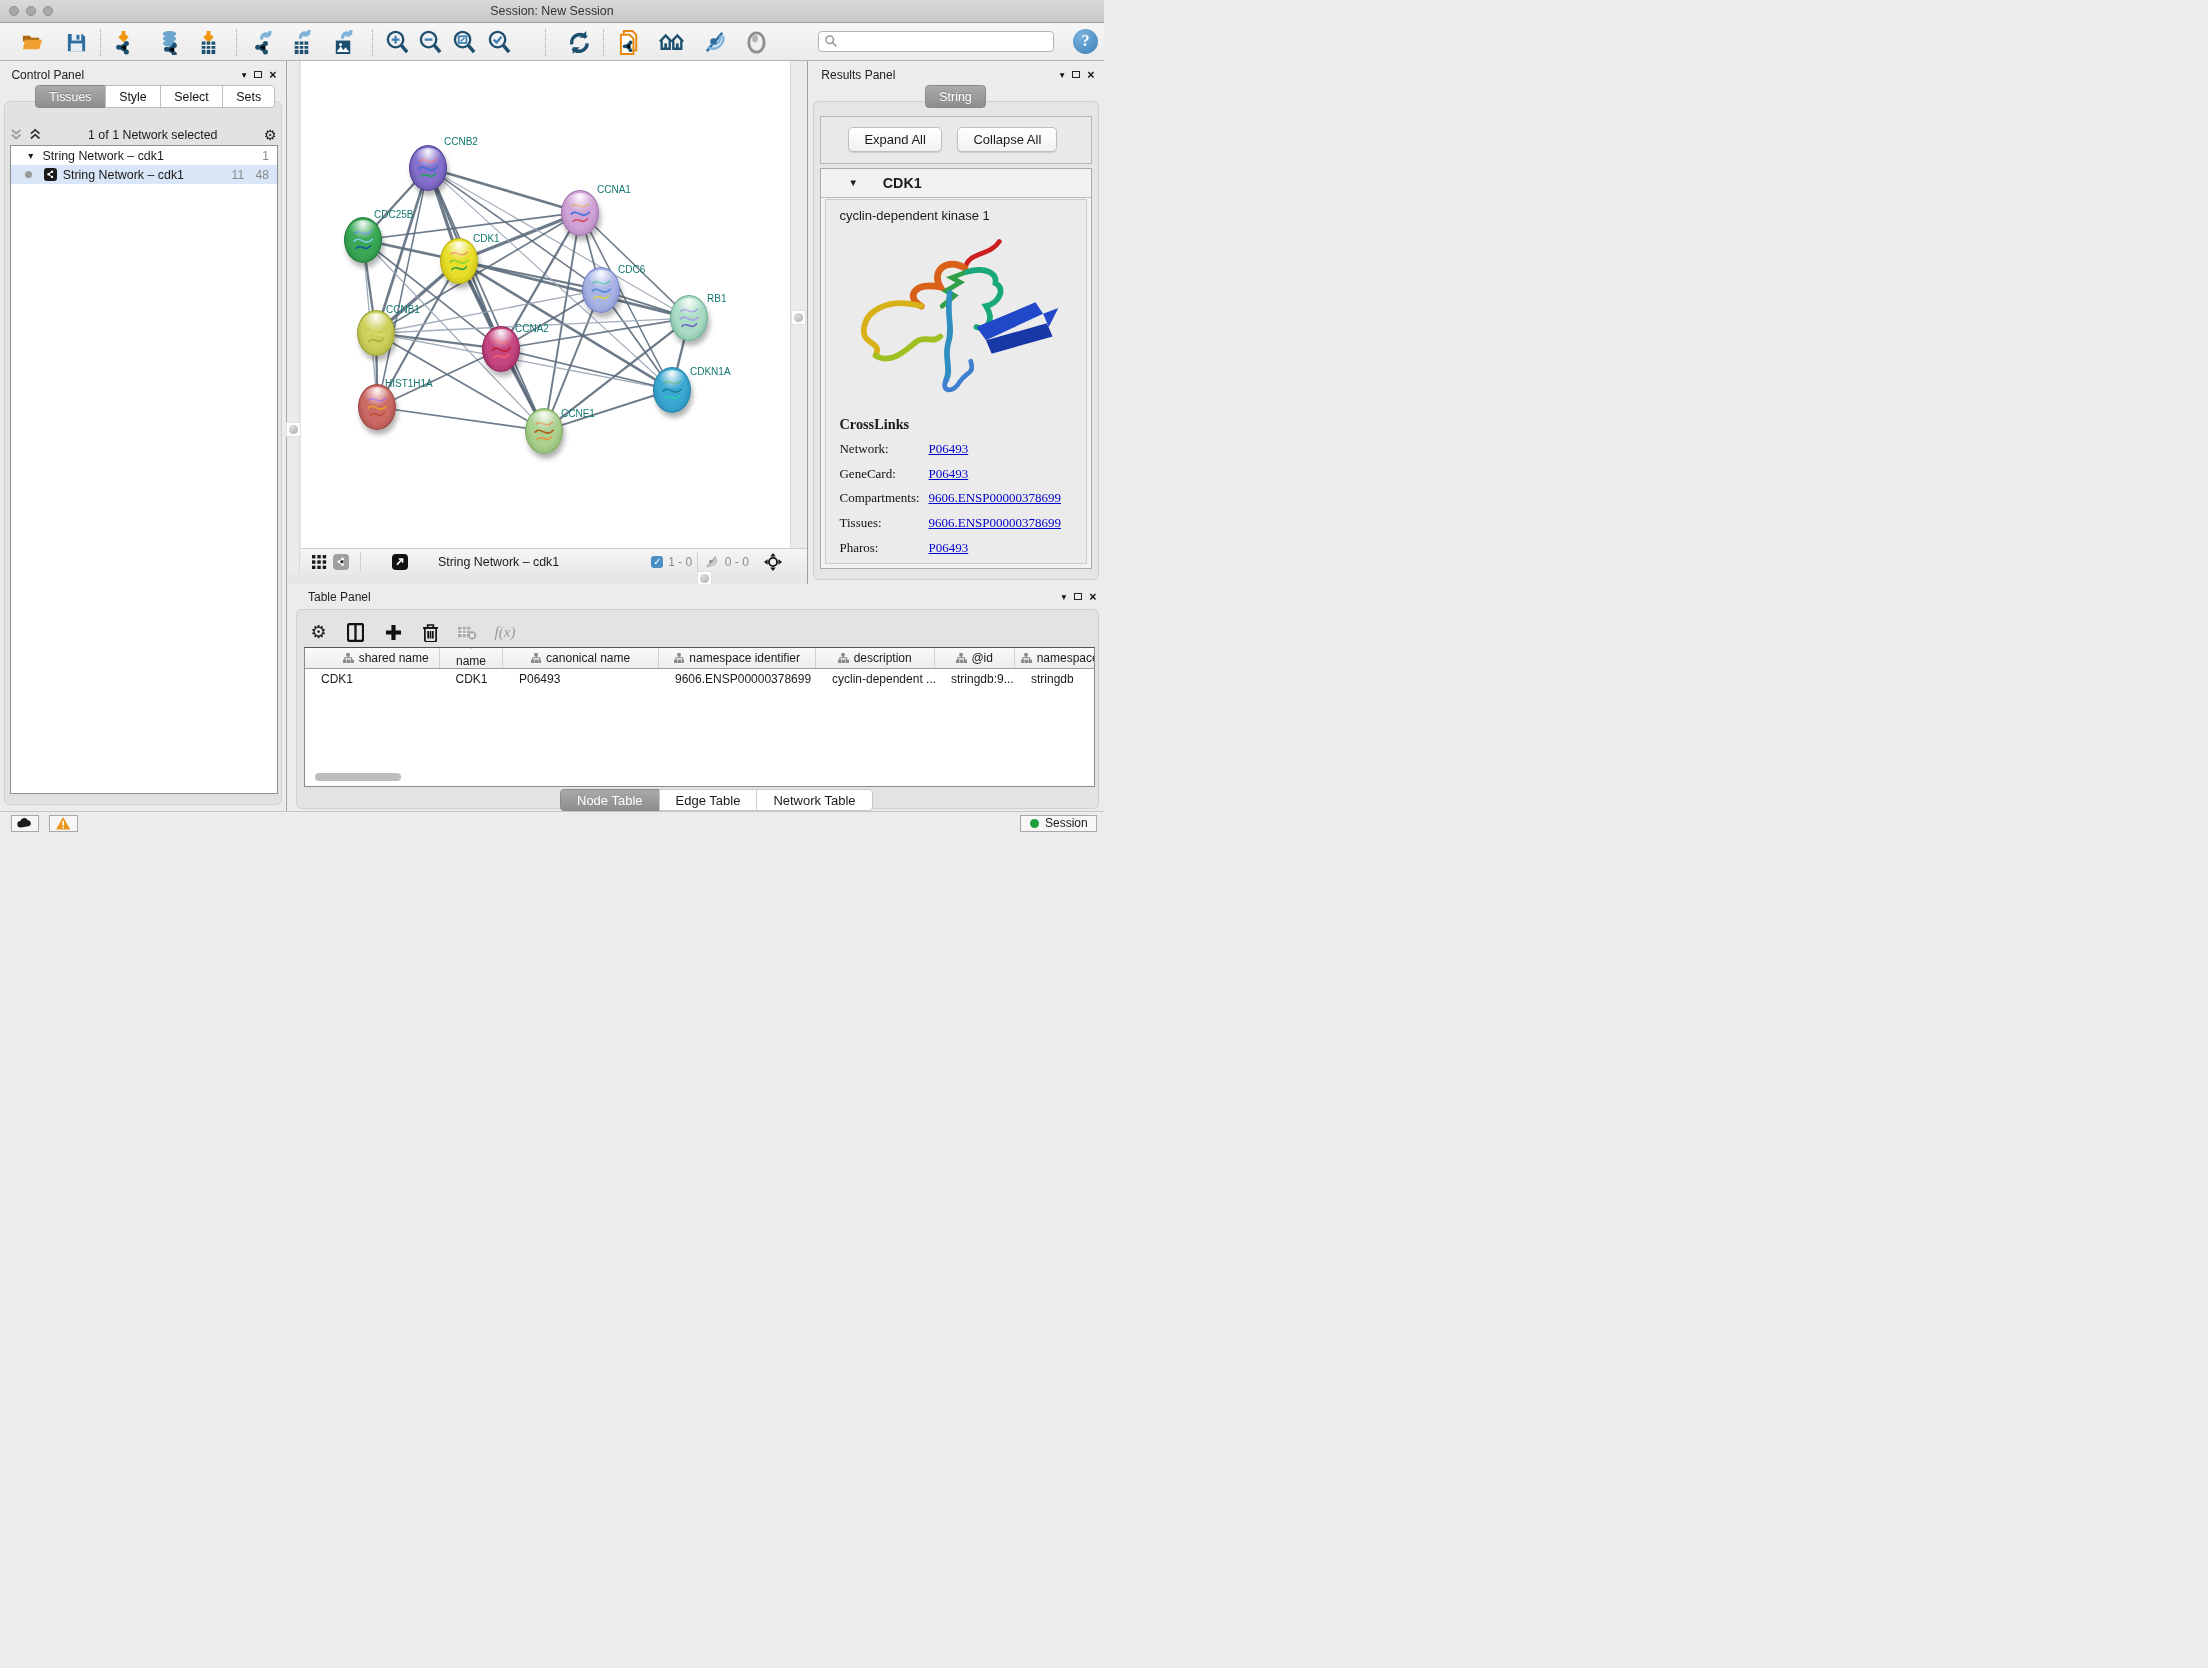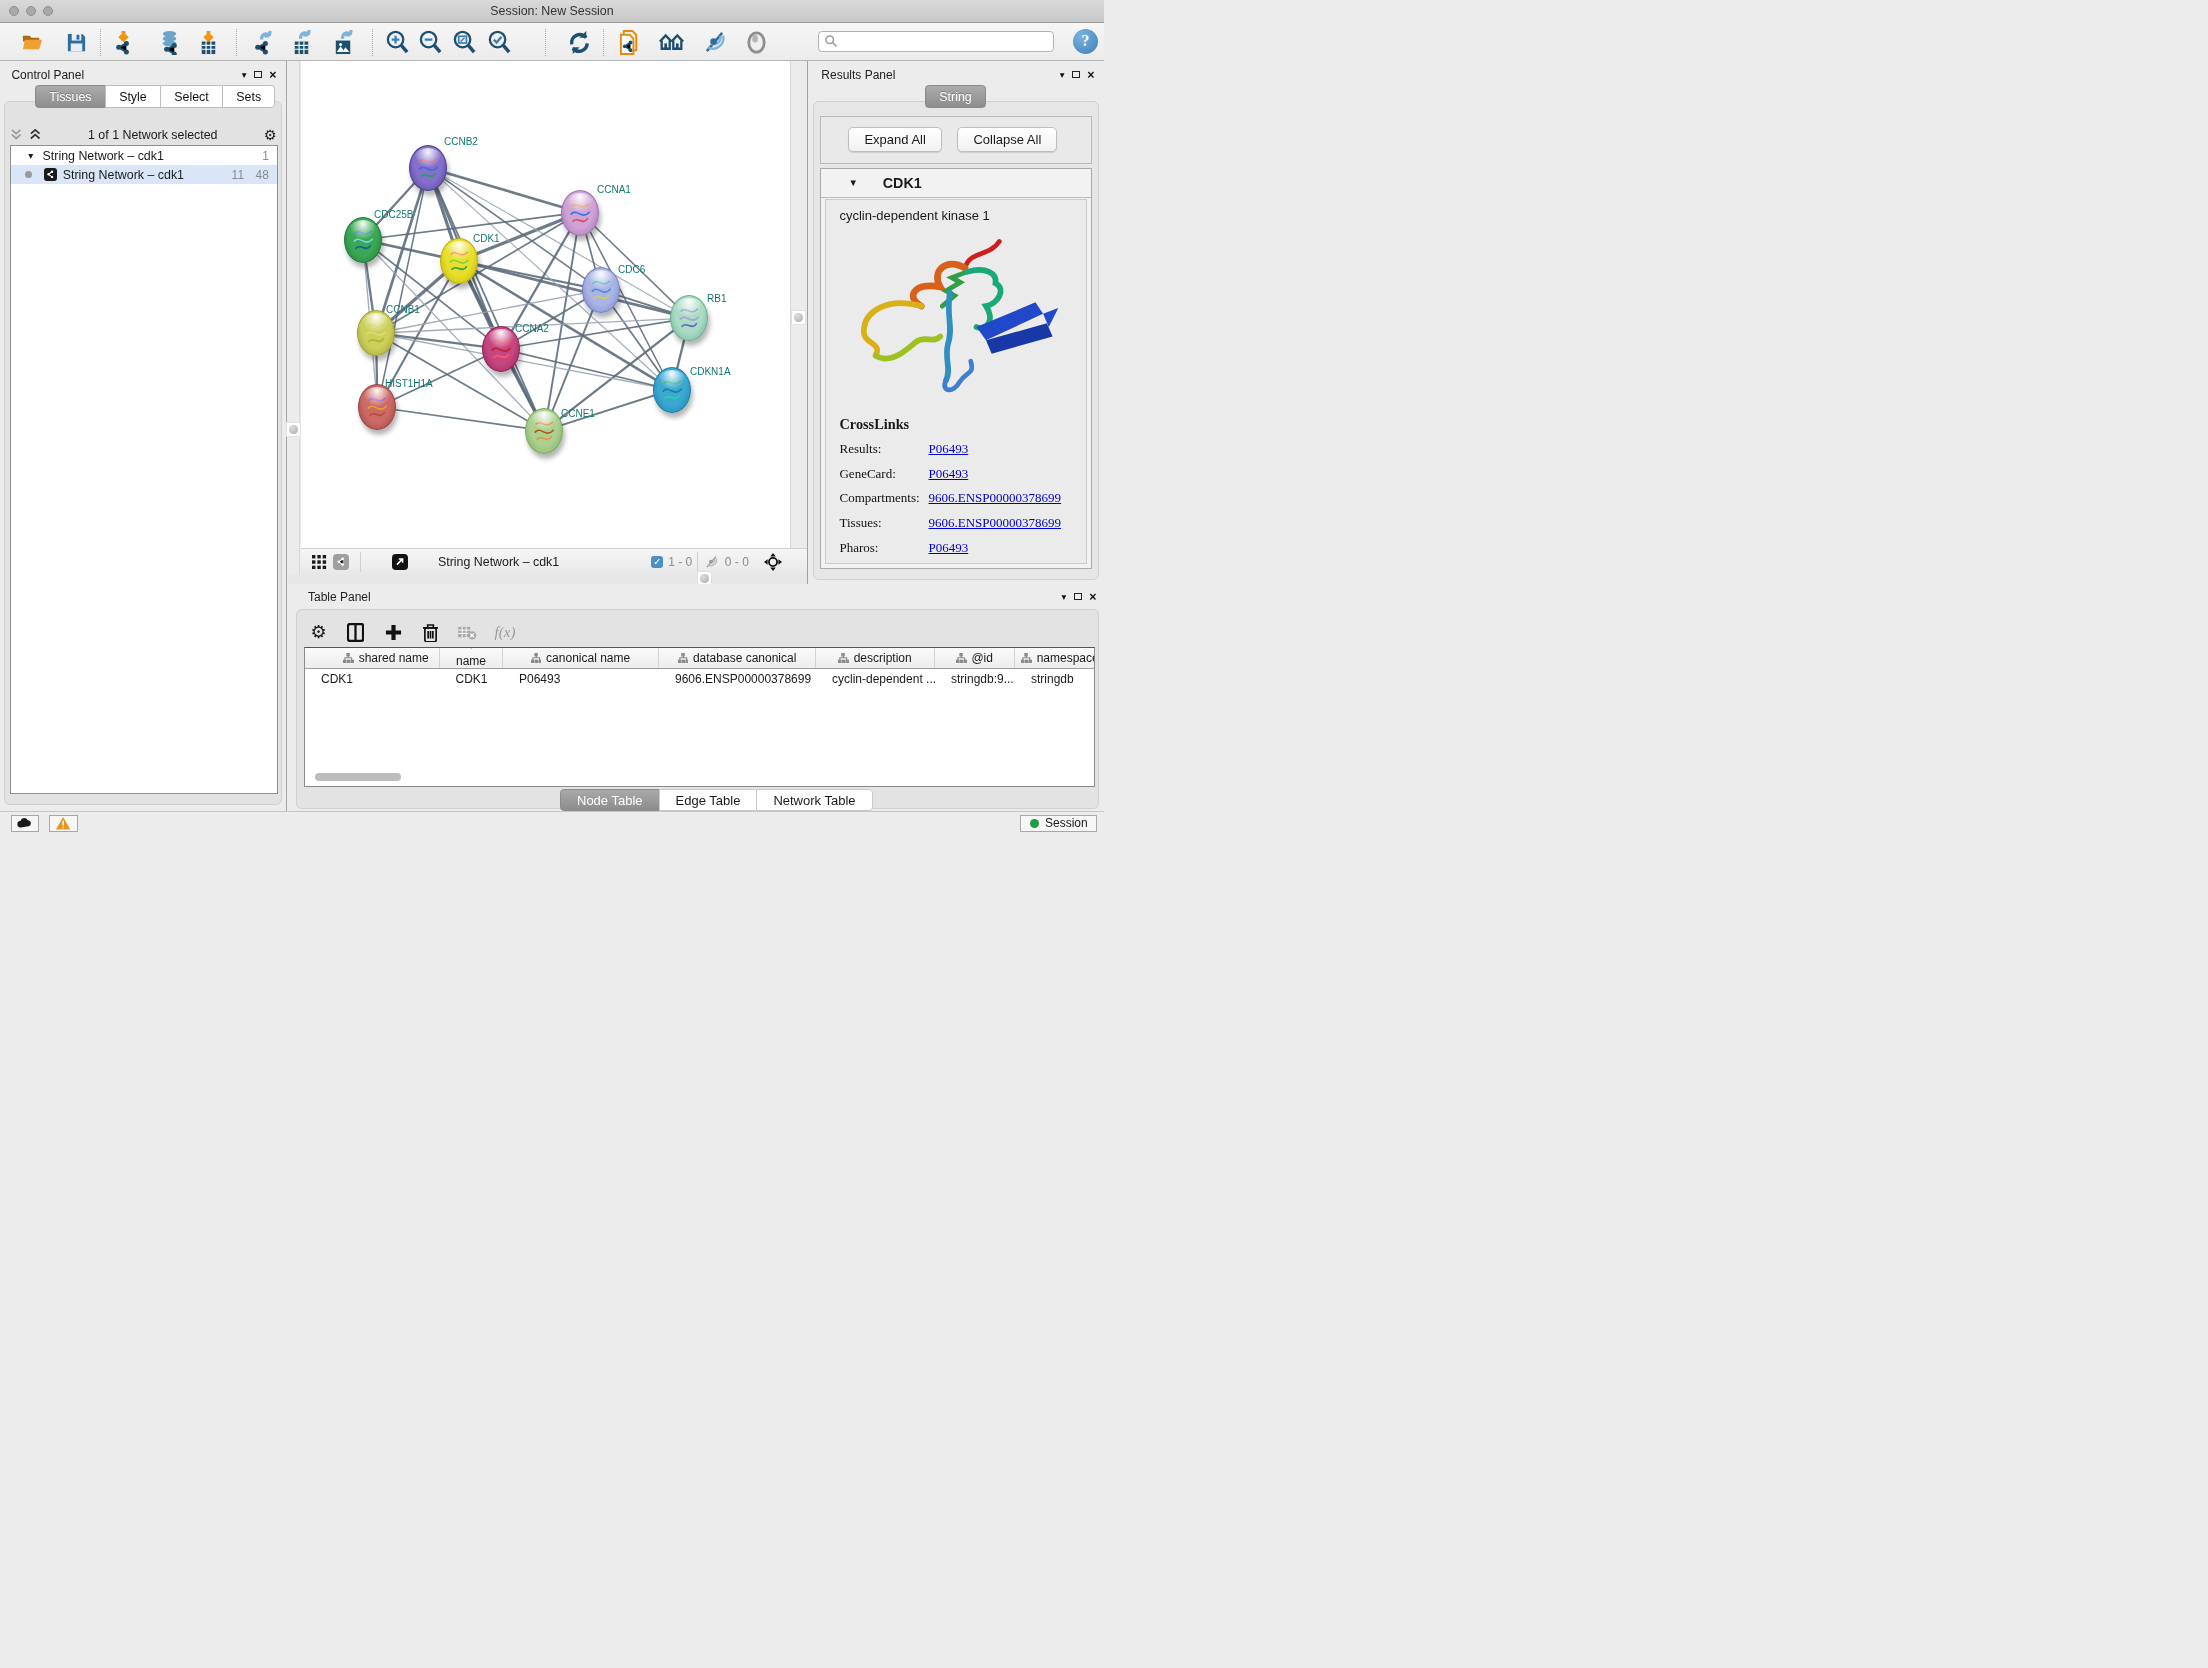--- a/index.html
+++ b/index.html
@@ -610,21 +610,21 @@
           <path d="M108 66 C104 92 112 102 106 120 C102 136 110 146 104 158" stroke="#2f8fc0" stroke-width="6"></path>
           <path d="M104 158 C98 170 112 172 118 160 C126 148 134 152 130 138" stroke="#3f7fd0" stroke-width="5"></path>
         </g>
         <path d="M136 102 L198 76 L206 88 L146 116 Z" fill="#2048c8"></path>
         <path d="M146 116 L210 98 L216 112 L152 130 Z" fill="#1838a8"></path>
         <path d="M206 88 L222 82 L212 102 Z" fill="#2048c8"></path>
       </svg>
       <div style="margin:9.5px 0 0 13.3px;font-family:'Liberation Serif',serif;font-weight:bold;font-size:14.3px">CrossLinks</div>
       <div id="crosslinks">
           <div class="cl-row">
-            <span class="cl-label">Results:</span>
+            <span class="cl-label">Network:</span>
             <span class="cl-value">P06493</span>
           </div>
           <div class="cl-row">
             <span class="cl-label">GeneCard:</span>
             <span class="cl-value">P06493</span>
           </div>
           <div class="cl-row">
             <span class="cl-label">Compartments:</span>
             <span class="cl-value">9606.ENSP00000378699</span>
           </div>
@@ -713,21 +713,21 @@
           <span>canonical name</span>
         </div>
         <div class="th" style="width: 157px;">
           <svg width="10.5" height="10.5" viewBox="0 0 11 11">
             <path d="M5.5 2 v3 M2 8 V5 h7 v3" stroke="#8a8a8a" stroke-width="1.2" fill="none"></path>
             <rect x="3.5" y="0" width="3.6" height="3.6" fill="#8a8a8a"></rect>
             <rect x="0" y="7" width="3.6" height="3.6" fill="#8a8a8a"></rect>
             <rect x="4" y="7" width="3.6" height="3.6" fill="#8a8a8a"></rect>
             <rect x="8" y="7" width="3.6" height="3.6" fill="#8a8a8a"></rect>
           </svg>
-          <span>database canonical</span>
+          <span>namespace identifier</span>
         </div>
         <div class="th" style="width: 119px;">
           <svg width="10.5" height="10.5" viewBox="0 0 11 11">
             <path d="M5.5 2 v3 M2 8 V5 h7 v3" stroke="#8a8a8a" stroke-width="1.2" fill="none"></path>
             <rect x="3.5" y="0" width="3.6" height="3.6" fill="#8a8a8a"></rect>
             <rect x="0" y="7" width="3.6" height="3.6" fill="#8a8a8a"></rect>
             <rect x="4" y="7" width="3.6" height="3.6" fill="#8a8a8a"></rect>
             <rect x="8" y="7" width="3.6" height="3.6" fill="#8a8a8a"></rect>
           </svg>
           <span>description</span>

